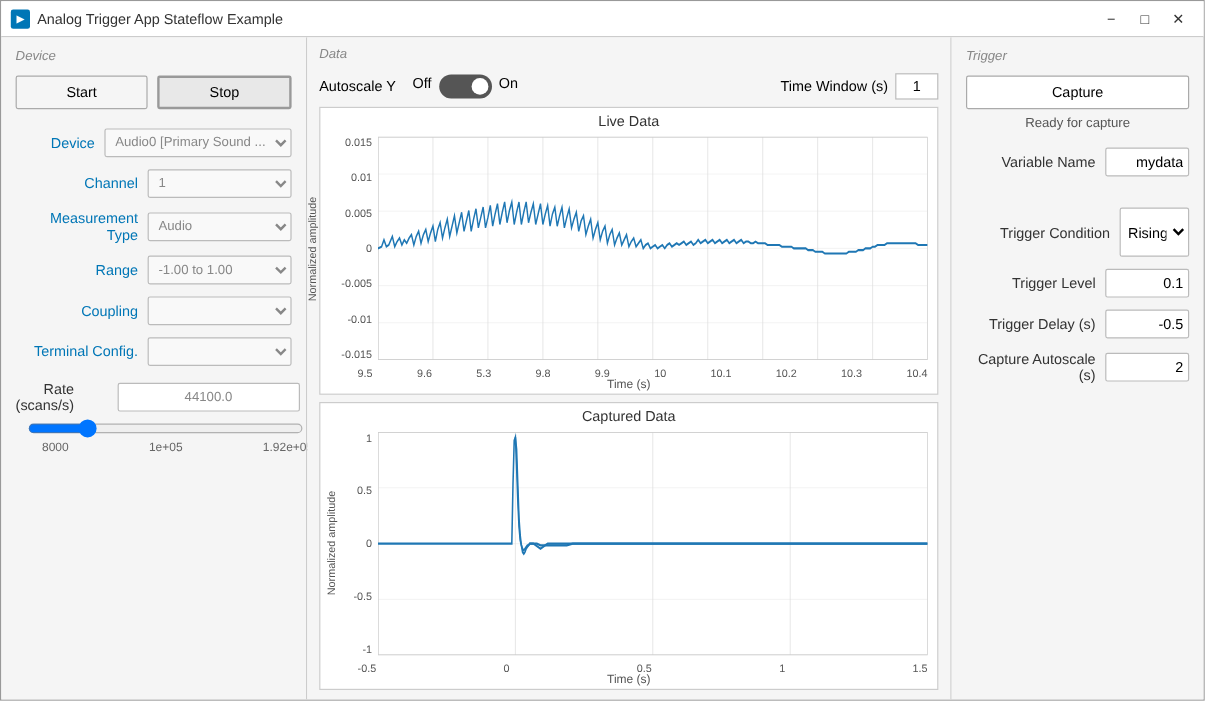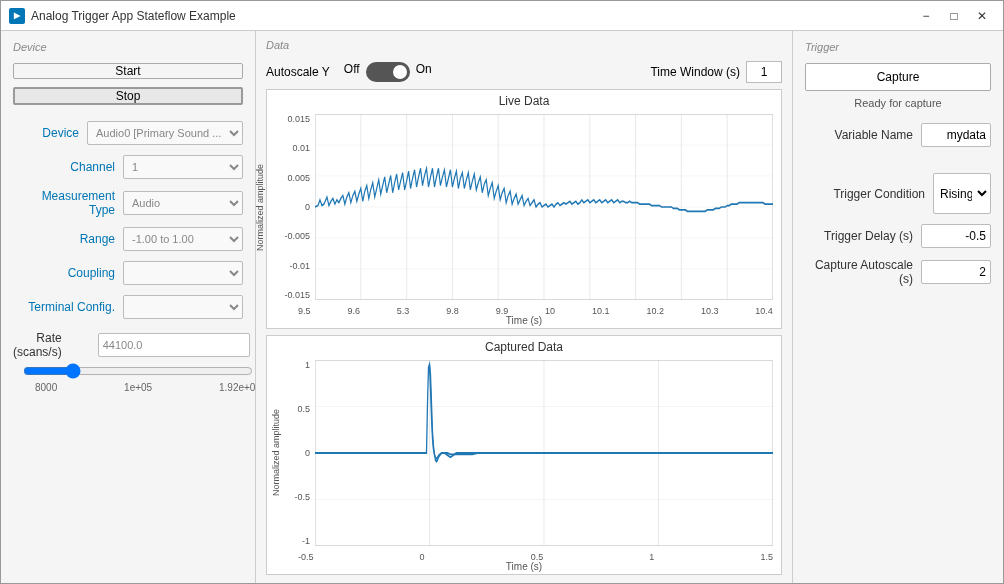--- a/index.html
+++ b/index.html
@@ -72,21 +72,20 @@
     .panel-title {
       font-size: 11px;
       color: #888;
       margin-bottom: 10px;
       font-style: italic;
     }
     .btn-row {
       display: flex;
       gap: 8px;
       margin-bottom: 16px;
-      flex-direction: column;
     }
     .btn-start, .btn-stop {
       flex: 1;
       height: 28px;
       border: 1px solid #aaa;
       background: #f5f5f5;
       cursor: pointer;
       font-size: 12px;
       border-radius: 2px;
     }
@@ -120,21 +119,21 @@
       padding: 0 4px;
       border-radius: 2px;
     }
     input.form-input {
       flex: 1;
       height: 24px;
       border: 1px solid #bbb;
       background: #fff;
       font-size: 11px;
       padding: 0 4px;
-      text-align: left;
+      text-align: center;
       border-radius: 2px;
     }
     .rate-section {
       margin-top: 12px;
     }
     .rate-row {
       display: flex;
       align-items: center;
       margin-bottom: 4px;
       gap: 28px;
@@ -538,20 +537,24 @@
 
       <div class="trigger-form-row">
         <span class="trigger-label">Trigger Condition</span>
         <div class="trigger-select-container">
           <select class="trigger-select">
             <option>Rising</option>
           </select>
         </div>
       </div>
 
+      <div class="trigger-form-row">
+        <span class="trigger-label">Trigger Level</span>
+        <input type="text" class="trigger-input" value="0.1" style="">
+      </div>
 
       <div class="trigger-form-row">
         <span class="trigger-label">Trigger Delay (s)</span>
         <input type="text" class="trigger-input" value="-0.5" style="">
       </div>
 
       <div class="trigger-form-row">
         <span class="trigger-label">Capture Autoscale (s)</span>
         <input type="text" class="trigger-input" value="2" style="">
       </div>

